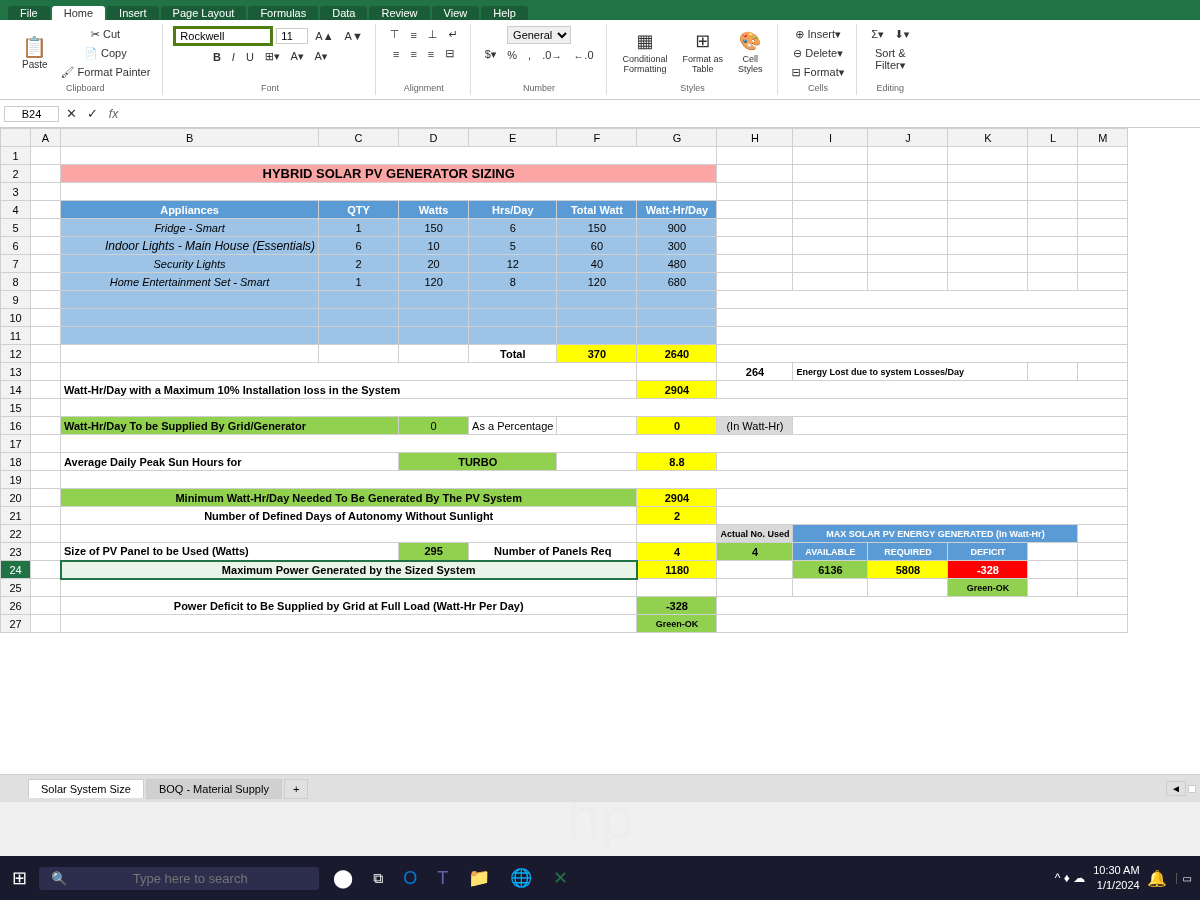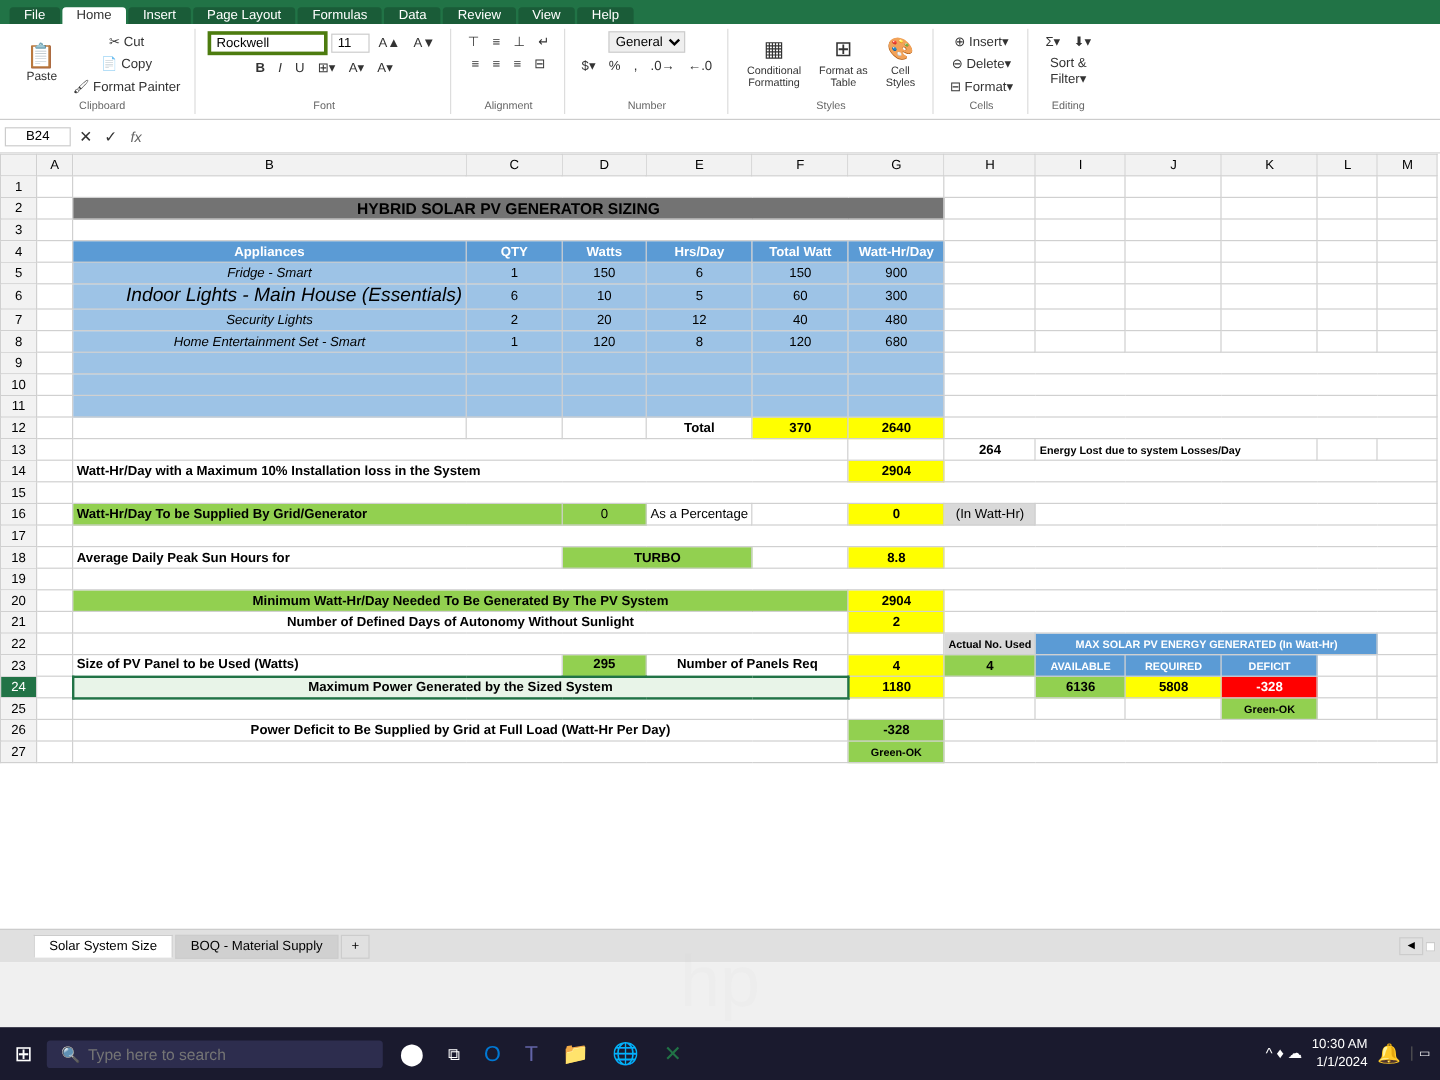--- a/index.html
+++ b/index.html
@@ -36,21 +36,21 @@
     th, td { border: 1px solid #d0d0d0; min-width: 30px; height: 18px; padding: 1px 3px; white-space: nowrap; }
     .col-header { background: #f2f2f2; text-align: center; font-weight: normal; font-size: 11px; min-width: 30px; position: sticky; top: 0; z-index: 2; }
     .row-header { background: #f2f2f2; text-align: center; font-weight: normal; font-size: 11px; width: 30px; position: sticky; left: 0; z-index: 1; }
     .selected-row-header, .selected-col-header { background: #217346; color: #fff; }
     .selected-cell { background: #e8f4e8 !important; border: 2px solid #217346 !important; }
 
     
     .bold { font-weight: bold; }
     .italic { font-style: italic; }
     .center { text-align: center; }
-    .bg-orange { background-color: #737373; }
+    .bg-orange { background-color: #fca5a5; }
     .bg-blue { background-color: #5b9bd5; color: #fff; }
     .bg-light-blue { background-color: #9dc3e6; }
     .bg-yellow { background-color: #ffff00; }
     .bg-lime { background-color: #92d050; }
     .bg-red { background-color: #ff0000; color: #fff; }
     .bg-gray { background-color: #d9d9d9; }
     .small-text { font-size: 9px; font-weight: bold; }
 
     
     #taskbar { background: #1a1a2e; height: 44px; display: flex; align-items: center; padding: 0 8px; gap: 8px; position: absolute; bottom: 0; width: 1200px; }
@@ -301,21 +301,21 @@
           <td></td>
           <td></td>
           <td></td>
           <td></td>
           <td></td>
         </tr>
 
         <tr>
           <td class="row-header">6</td>
           <td></td>
-          <td class="center italic bg-light-blue" style="font-size:16px;padding-left:44px;">Indoor Lights - Main House (Essentials)</td>
+          <td class="center italic bg-light-blue" style="font-size:12px;padding-left:44px;">Indoor Lights - Main House (Essentials)</td>
           <td class="center bg-light-blue">6</td>
           <td class="center bg-light-blue">10</td>
           <td class="center bg-light-blue">5</td>
           <td class="center bg-light-blue">60</td>
           <td class="center bg-light-blue">300</td>
           <td></td>
           <td></td>
           <td></td>
           <td></td>
           <td></td>
@@ -555,21 +555,21 @@
       <button style="background:none;border:1px solid #ccc;font-size:10px;cursor:pointer;padding:1px 4px;">◄</button>
     </div>
     <div style="background:#fff;width:8px;height:8px;border:1px solid #ccc;cursor:pointer;"></div>
   </div>
 </div>
 
 <div id="taskbar">
   <button id="start-btn">⊞</button>
   <div id="search-bar">
     <span style="color:#aaa;">🔍</span>
-    <input id="search-input" style="background: none; border: none; color: rgb(170, 170, 170); font-size: 13px; outline: none; width: 220px;" placeholder="Type here to search">
+    <input id="search-input" style="background: none; border: none; color: rgb(170, 170, 170); font-size: 13px; outline: none; width: 220px; text-align: center;" placeholder="Type here to search">
   </div>
   <span class="taskbar-icon">⬤</span>
   <span class="taskbar-icon" style="font-size:14px;">⧉</span>
   <span class="taskbar-icon" style="color:#0078d4;">O</span>
   <span class="taskbar-icon" style="color:#6264a7;">T</span>
   <span class="taskbar-icon" style="color:#f4b942;">📁</span>
   <span class="taskbar-icon" style="color:#0078d4;">🌐</span>
   <span class="taskbar-icon" style="color:#217346;">✕</span>
   <div class="taskbar-right">
     <span style="font-size:12px;color:#fff;">^ ♦ ☁</span>

